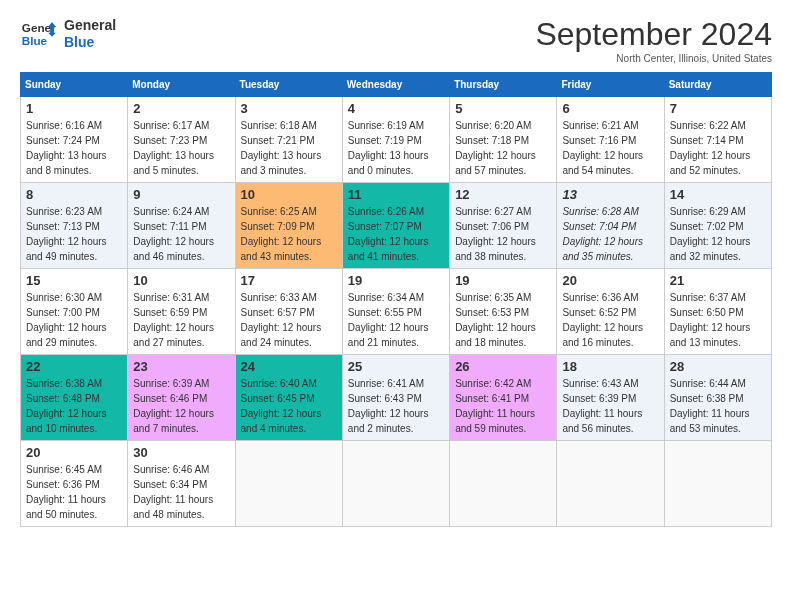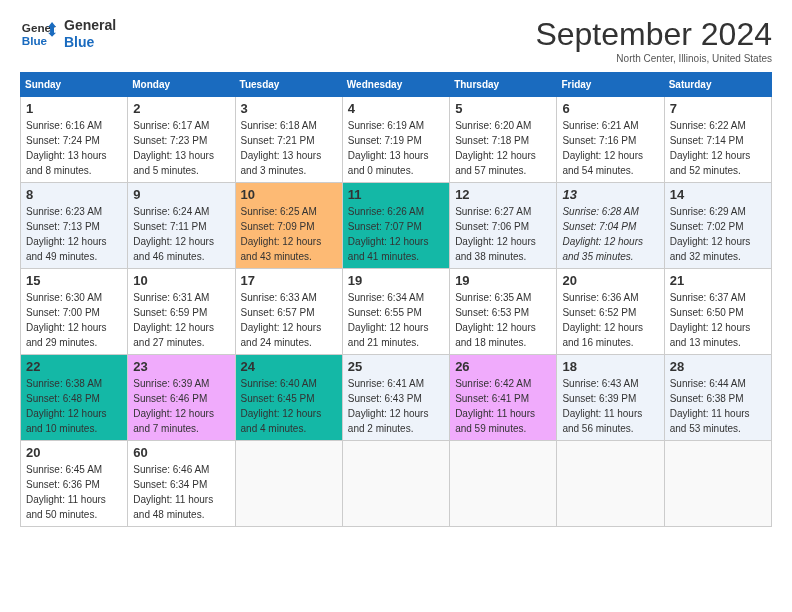--- a/index.html
+++ b/index.html
@@ -232,21 +232,21 @@
           <span class="day-number">28</span>
           <div class="day-info">Sunrise: 6:44 AM<br>Sunset: 6:38 PM<br>Daylight: 11 hours and 53 minutes.</div>
         </td>
       </tr>
       <tr>
         <td>
           <span class="day-number">20</span>
           <div class="day-info">Sunrise: 6:45 AM<br>Sunset: 6:36 PM<br>Daylight: 11 hours and 50 minutes.</div>
         </td>
         <td>
-          <span class="day-number">60</span>
+          <span class="day-number">30</span>
           <div class="day-info">Sunrise: 6:46 AM<br>Sunset: 6:34 PM<br>Daylight: 11 hours and 48 minutes.</div>
         </td>
         <td class="empty-cell" style="background: rgb(249, 249, 249);"></td>
         <td class="empty-cell" style="background: rgb(249, 249, 249);"></td>
         <td class="empty-cell" style="background: rgb(249, 249, 249);"></td>
         <td class="empty-cell" style="background: rgb(249, 249, 249);"></td>
         <td class="empty-cell" style="background: rgb(249, 249, 249);"></td>
       </tr>
     </tbody>
 </table>

